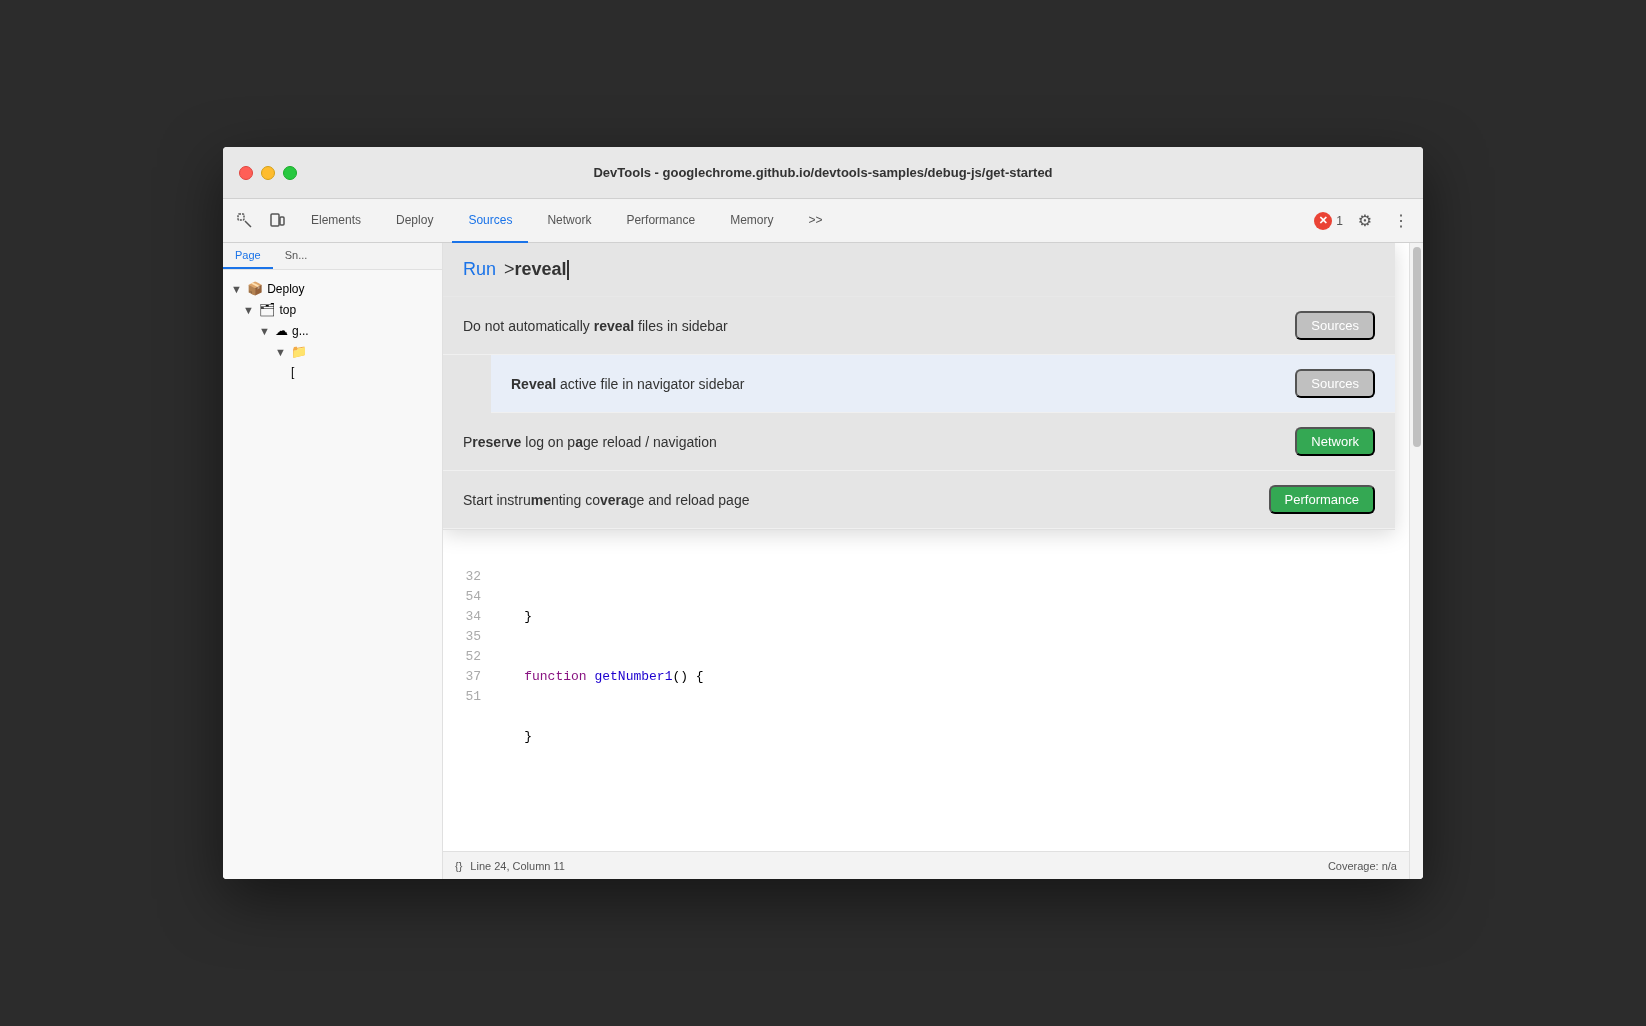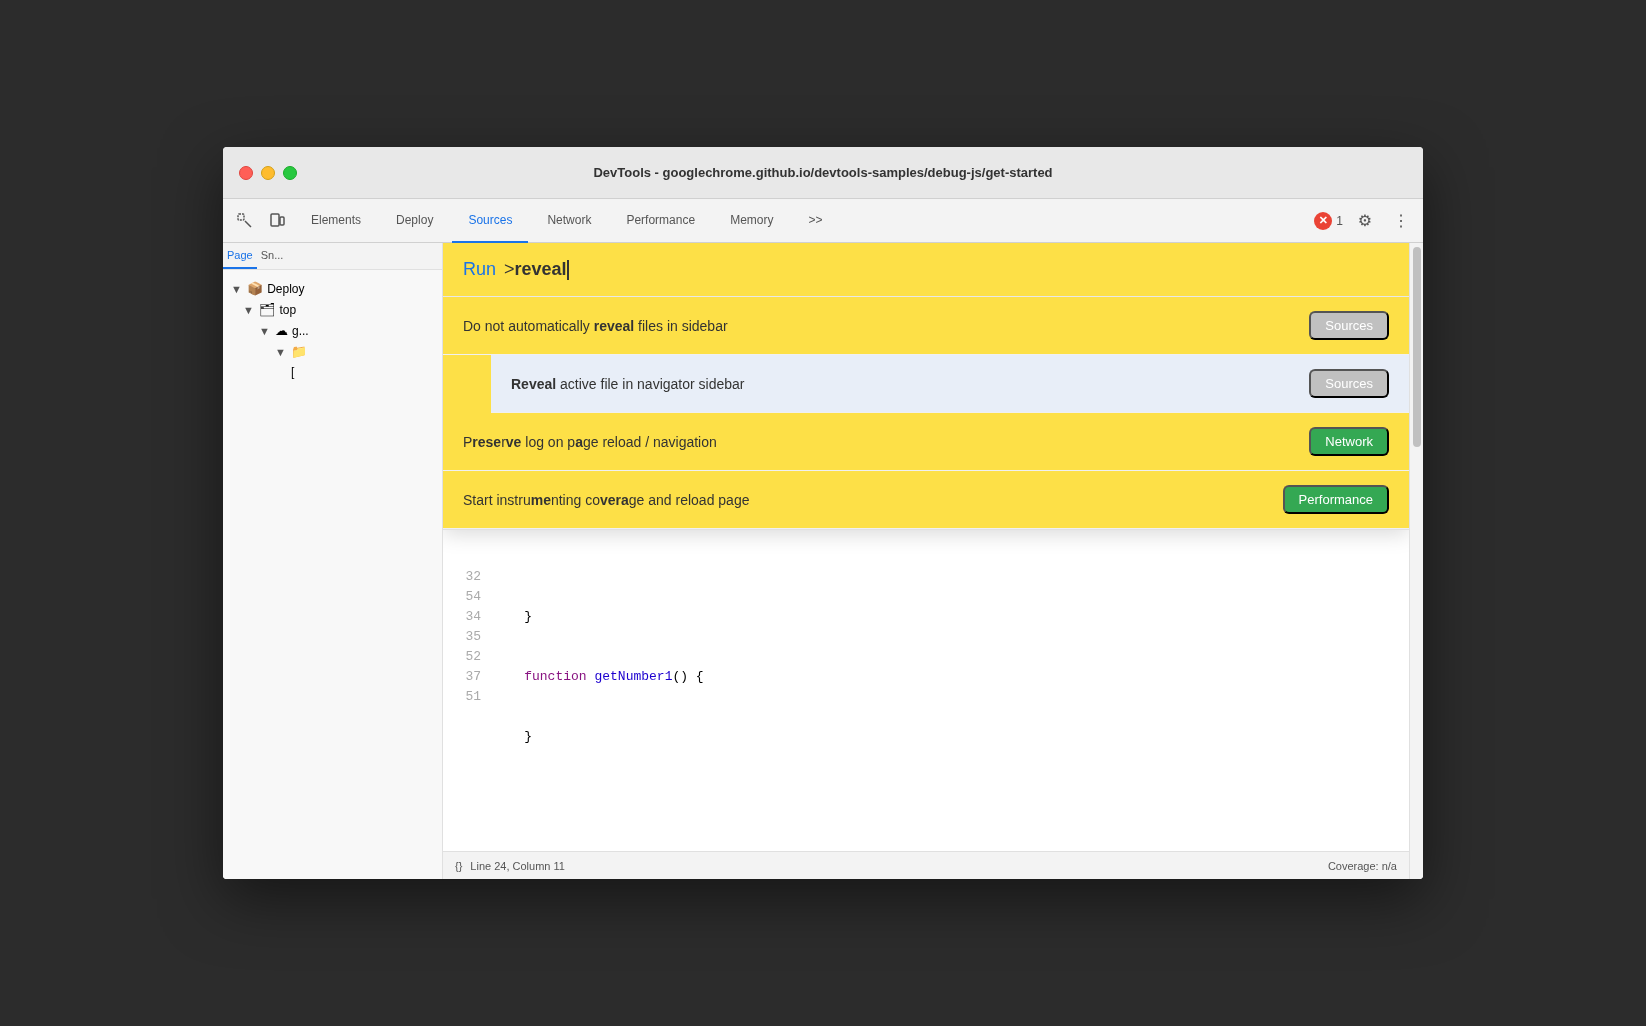--- a/index.html
+++ b/index.html
@@ -135,21 +135,21 @@
       display: flex;
       flex-direction: column;
       overflow: hidden;
     }
     .sidebar-tabs {
       display: flex;
       border-bottom: 1px solid #e0e0e0;
       background: #f3f3f3;
     }
     .sidebar-tab {
-      padding: 6px 4px;
+      padding: 6px 12px;
       font-size: 11px;
       color: #555;
       cursor: pointer;
       border-bottom: 2px solid transparent;
     }
     .sidebar-tab.active {
       color: #1a73e8;
       border-bottom: 2px solid #1a73e8;
     }
     .sidebar-tree {
@@ -178,22 +178,22 @@
       display: flex;
       flex-direction: column;
       overflow: hidden;
       position: relative;
     }
     
     .command-palette {
       position: absolute;
       top: 0;
       left: 0;
-      right: 0;
-      background: #fde047;
+      right: 14px;
+      background: #e5e5e5;
       z-index: 100;
       border-bottom: 1px solid #e0e0e0;
       box-shadow: 0 4px 20px rgba(0,0,0,0.15);
     }
     .command-input-row {
       display: flex;
       align-items: center;
       padding: 16px 20px;
       border-bottom: 1px solid #e8e8e8;
     }

